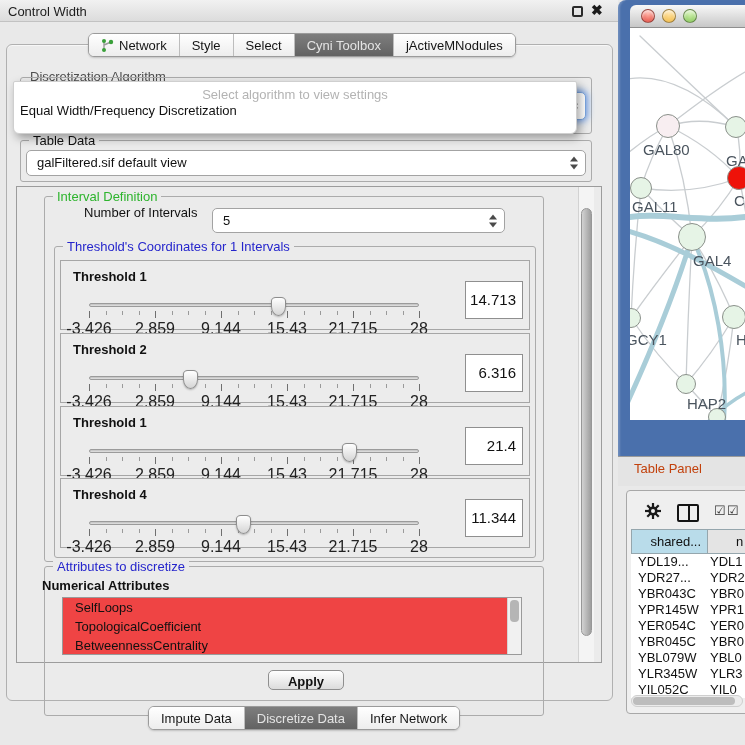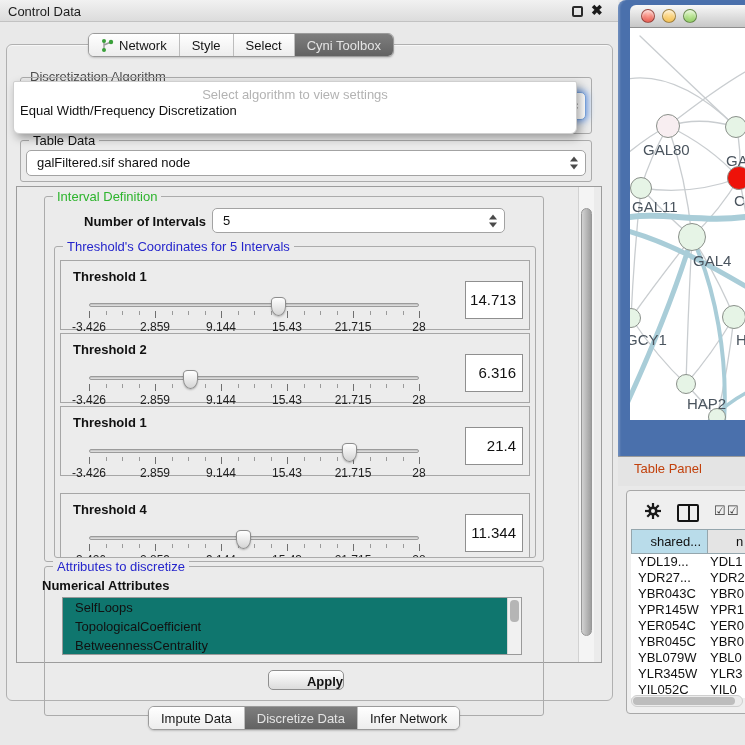--- a/index.html
+++ b/index.html
@@ -43,48 +43,48 @@
 
 #tabledata-group{left:20px;top:140px;width:572px;height:42px}
 #tabledata-combo{left:26px;top:150px;width:560px;height:26px}
 
 
 #viewport{position:absolute;left:16px;top:186px;width:586px;height:477px;border:1px solid #9c9c9c;background:#ebebeb;overflow:hidden}
 #vscroll{position:absolute;left:561px;top:0;width:16px;height:475px;background:#f4f4f4;border-left:1px solid #d2d2d2}
 #vthumb{margin:21px 2px;width:11px;height:428px;background:linear-gradient(90deg,#d2d2d2,#9e9e9e);border:1px solid #979797;border-radius:6px}
 
 #interval-group{left:44px;top:196px;width:500px;height:366px}
-#noi-label{position:absolute;left:84px;top:214px;font-weight:bold}
+#noi-label{position:absolute;left:84px;top:205px;font-weight:normal}
 #noi-combo{left:212px;top:208px;width:293px;height:25px}
 #thr-group{left:54px;top:246px;width:482px;height:312px}
 #thr-list{position:absolute;left:0;top:0;width:100%;height:100%;overflow:hidden}
 
 .thr-panel{position:relative;width:470px;height:70px;margin:3px 0 0 5px;border:1px solid #a6a6a6;background:#ececec}
 .thr-panel:first-child{margin-top:13px}
-.thr-panel:nth-child(4){margin-top:17px}
+.thr-panel:nth-child(4){margin-top:2px}
 .thr-label{position:absolute;left:12px;top:8px;font-weight:bold}
 .slider{position:absolute;left:28px;top:34px;width:330px;height:34px}
 .track{position:absolute;left:0;top:8px;width:100%;height:4px;background:linear-gradient(#bfbfbf,#e3e3e3);border:1px solid #9b9b9b;border-radius:3px}
 .handle{position:absolute;top:2px;width:15px;height:19px;background:linear-gradient(#ffffff,#d5d5d5);border:1px solid #8d8d8d;border-radius:7px 7px 11px 11px/6px 6px 14px 14px;box-shadow:0 1px 2px rgba(0,0,0,.25);z-index:2}
 .ticks{position:absolute;left:0;top:16px;width:100%;height:8px}
 .tick{position:absolute;top:0;width:1px}
 .tick.major{height:7px;background:#6f6f6f}
 .tick.minor{height:4px;background:#9a9a9a}
 .tick-labels{position:absolute;left:0;top:25px;width:100%;height:12px}
-.tick-label{position:absolute;transform:translateX(-50%);font-size:12px;color:#222;white-space:nowrap}
+.tick-label{position:absolute;transform:translateX(-50%);font-size:16px;color:#222;white-space:nowrap}
 .value-box{position:absolute;left:404px;top:20px;width:58px;height:38px;background:#fff;border:1px solid #8f8f8f;font-size:15px;text-align:right;line-height:36px;padding-right:6px}
 
 #attr-group{left:44px;top:566px;width:500px;height:150px}
 #attr-title{position:absolute;left:42px;top:578px;font-weight:bold}
-#attr-list{position:absolute;left:62px;top:597px;width:460px;height:58px;background:#0f766e;border:1px solid #9a9a9a;overflow:hidden}
+#attr-list{position:absolute;left:62px;top:597px;width:460px;height:58px;background:#ef4444;border:1px solid #9a9a9a;overflow:hidden}
 .attr-item{padding-left:12px;line-height:19px;white-space:nowrap}
 #list-scroll{position:absolute;right:0;top:0;bottom:0;width:14px;background:#f1f1f1;border-left:1px solid #d5d5d5}
 #list-thumb{margin:2px;width:9px;height:22px;background:#b5b5b5;border-radius:4px}
 
-#apply-btn{position:absolute;left:268px;top:670px;width:76px;height:20px;border:1px solid #8f8f8f;border-radius:5px;background:linear-gradient(#ffffff,#dcdcdc);font-weight:bold;text-align:right;line-height:21px}
+#apply-btn{position:absolute;left:268px;top:670px;width:76px;height:20px;border:1px solid #8f8f8f;border-radius:5px;background:linear-gradient(#ffffff,#dcdcdc);font-weight:bold;text-align:center;line-height:21px}
 
 
 #net-window{position:absolute;left:618px;top:0;width:127px;height:456px;background:var(--window-frame-blue);border-radius:8px 0 0 0;box-shadow:inset 3px 0 2px -1px rgba(255,255,255,.2)}
 #net-titlebar{position:absolute;left:12px;top:5px;width:115px;height:23px;background:linear-gradient(#f8f8f8,#c7c7c7);border-radius:6px 0 0 0;border-bottom:1px solid #8f8f8f}
 .light{position:absolute;top:4px;width:14px;height:14px;border-radius:50%;border:1px solid rgba(0,0,0,.35);box-shadow:inset 0 2px 3px rgba(255,255,255,.75)}
 #light-red{left:11px;background:radial-gradient(circle at 50% 32%,#ffb0a4,var(--traffic-red))}
 #light-yellow{left:32px;background:radial-gradient(circle at 50% 32%,#ffe1a0,var(--traffic-yellow))}
 #light-green{left:53px;background:radial-gradient(circle at 50% 32%,#d0f0b0,var(--traffic-green))}
 #net-content{position:absolute;left:12px;top:28px;width:115px;height:392px;background:#fff;overflow:hidden}
 #edges{position:absolute;left:0;top:0}
@@ -109,21 +109,21 @@
 .tc{overflow:hidden;white-space:nowrap}
 .c1{width:77px;padding-left:7px}
 .c2{width:90px;padding-left:2px}
 #tp-hscroll{position:absolute;left:4px;top:204px;width:112px;height:12px;background:#ececec;border:1px solid #cfcfcf;border-radius:6px}
 #tp-hthumb{margin:1px;width:102px;height:8px;background:#bdbdbd;border-radius:4px}
 </style>
 </head>
 <body>
 
 <div id="dock-titlebar">
-  <span id="dock-title">Control Data</span>
+  <span id="dock-title">Control Width</span>
   <div id="float-btn"></div>
   <span id="close-btn">✖</span>
 </div>
 
 <div id="main-panel"></div>
 
 <div id="top-tabs" class="tabbar">
   <div class="tab">
     <svg width="13" height="13" viewBox="0 0 13 13">
         <path d="M3 2 L3 11 M3 6 L10 3" stroke="#9a9a9a" stroke-width="1.4" fill="none"></path>
@@ -135,41 +135,44 @@
   </div>
   <div class="tab">
       <span>Style</span>
     </div>
   <div class="tab">
       <span>Select</span>
     </div>
   <div class="tab sel">
       <span>Cyni Toolbox</span>
     </div>
+  <div class="tab">
+      <span>jActiveMNodules</span>
+    </div>
 </div>
 
 <span id="algo-label">Discretization Algorithm</span>
 <div class="group" style="left:20px;top:77px;width:572px;height:57px"></div>
 <div id="algo-combo" class="combo">
   <div class="spin">
       <div class="arr-up"></div>
       <div class="arr-dn"></div>
     </div>
 </div>
 
 <div id="popup">
   <div id="popup-hint">Select algorithm to view settings</div>
   <div class="popup-opt">Equal Width/Frequency Discretization</div>
 </div>
 
 <div id="tabledata-group" class="group">
   <span class="glabel">Table Data</span>
 </div>
 <div id="tabledata-combo" class="combo">
-  <span>galFiltered.sif shared node</span>
+  <span>galFiltered.sif default view</span>
   <div class="spin">
       <div class="arr-up"></div>
       <div class="arr-dn"></div>
     </div>
 </div>
 
 <div id="viewport">
   <div id="vscroll">
       <div id="vthumb"></div>
     </div>
@@ -180,21 +183,21 @@
 </div>
 <span id="noi-label">Number of Intervals</span>
 <div id="noi-combo" class="combo">
   <span>5</span>
   <div class="spin">
       <div class="arr-up"></div>
       <div class="arr-dn"></div>
     </div>
 </div>
 <div id="thr-group" class="group">
-  <span class="glabel blue">Threshold's Coordinates for 5 Intervals</span>
+  <span class="glabel blue">Threshold's Coordinates for 1 Intervals</span>
   <div id="thr-list">
       <div class="thr-panel">
         <div class="thr-label">Threshold 1</div>
         <div class="slider">
           <div class="track"></div>
           <div class="handle" style="left: calc(57.7197% - 8px);"></div>
           <div class="ticks">
             <div class="tick major" style="left: 0%;"></div>
             <div class="tick minor" style="left: 5%;"></div>
             <div class="tick minor" style="left: 10%;"></div>

